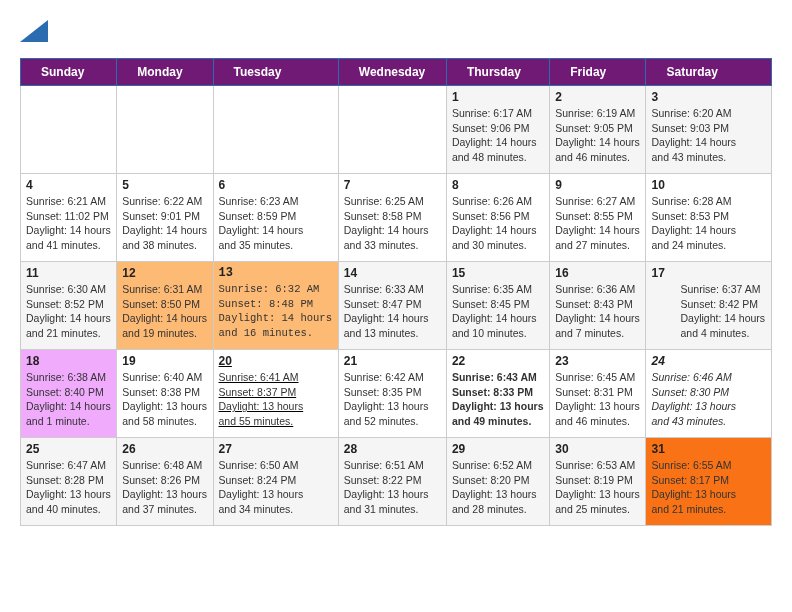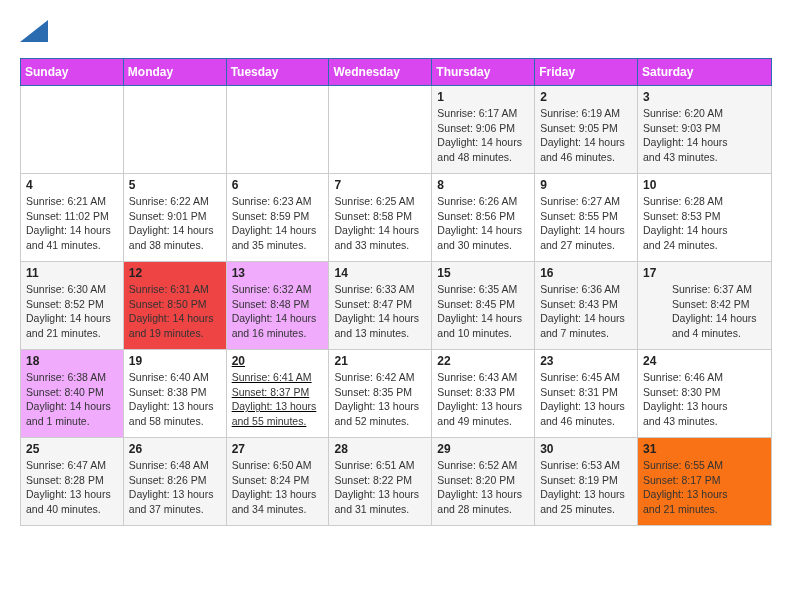--- a/index.html
+++ b/index.html
@@ -36,23 +36,23 @@
     .location {
       font-size: 16px;
       color: #444;
     }
     .calendar-table {
       width: 100%;
       border-collapse: collapse;
       font-size: 11px;
     }
     .calendar-table thead tr th {
-      background-color: #d946ef;
+      background-color: #701a75;
       color: #fff;
-      padding: 6px 4px;
+      padding: 6px 20px;
       text-align: left;
       font-size: 12px;
       font-weight: bold;
       border: 1px solid #2b6cb0;
     }
     .calendar-table tbody tr td {
       border: 1px solid #ccc;
       vertical-align: top;
       padding: 4px 5px;
       min-height: 80px;
@@ -191,28 +191,28 @@
         </td>
       </tr>
       <tr>
         <td style="background-color: rgb(245, 245, 245);">
           <div class="day-number">11</div>
           <div class="day-info" style="white-space: pre-line;">Sunrise: 6:30 AM
 Sunset: 8:52 PM
 Daylight: 14 hours
 and 21 minutes.</div>
         </td>
-        <td style="background-color: #ef4444; margin-top: 19px;">
+        <td style="background-color: #fdba74; margin-top: 19px;">
           <div class="day-number">12</div>
           <div class="day-info" style="white-space: pre-line;">Sunrise: 6:31 AM
 Sunset: 8:50 PM
 Daylight: 14 hours
 and 19 minutes.</div>
         </td>
-        <td style="background-color: #f0abfc;">
+        <td style="background-color: #fdba74; font-family: Liberation Mono, monospace;">
           <div class="day-number">13</div>
           <div class="day-info" style="white-space: pre-line;">Sunrise: 6:32 AM
 Sunset: 8:48 PM
 Daylight: 14 hours
 and 16 minutes.</div>
         </td>
         <td style="background-color: rgb(245, 245, 245);">
           <div class="day-number">14</div>
           <div class="day-info" style="white-space: pre-line;">Sunrise: 6:33 AM
 Sunset: 8:47 PM
@@ -265,33 +265,33 @@
         </td>
         <td style="background-color: rgb(255, 255, 255);">
           <div class="day-number">21</div>
           <div class="day-info" style="white-space: pre-line;">Sunrise: 6:42 AM
 Sunset: 8:35 PM
 Daylight: 13 hours
 and 52 minutes.</div>
         </td>
         <td style="background-color: rgb(255, 255, 255);">
           <div class="day-number">22</div>
-          <div class="day-info" style="white-space: pre-line;">Sunrise: 6:43 AM
+          <div class="day-info" style="white-space: pre-line; font-weight: bold;">Sunrise: 6:43 AM
 Sunset: 8:33 PM
 Daylight: 13 hours
 and 49 minutes.</div>
         </td>
         <td style="background-color: rgb(255, 255, 255);">
           <div class="day-number">23</div>
           <div class="day-info" style="white-space: pre-line;">Sunrise: 6:45 AM
 Sunset: 8:31 PM
 Daylight: 13 hours
 and 46 minutes.</div>
         </td>
-        <td style="background-color: rgb(255, 255, 255);">
+        <td style="background-color: rgb(255, 255, 255); font-style: italic;">
           <div class="day-number">24</div>
           <div class="day-info" style="white-space: pre-line;">Sunrise: 6:46 AM
 Sunset: 8:30 PM
 Daylight: 13 hours
 and 43 minutes.</div>
         </td>
       </tr>
       <tr>
         <td style="background-color: rgb(245, 245, 245);">
           <div class="day-number">25</div>

